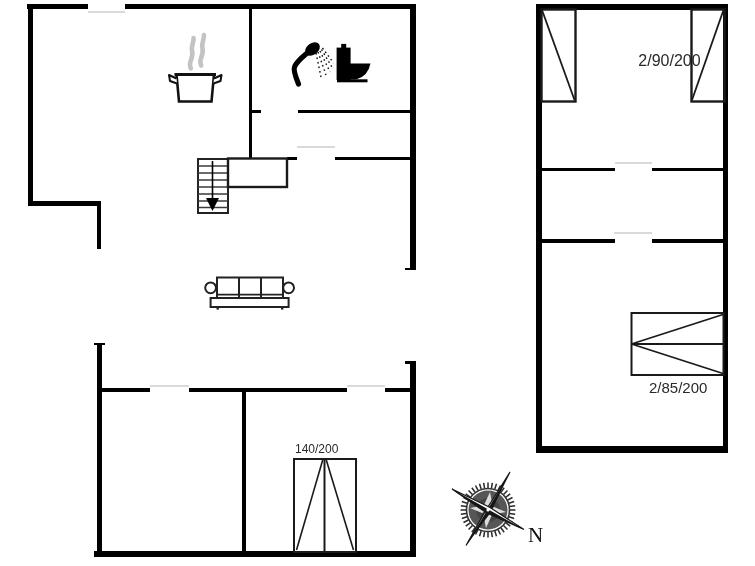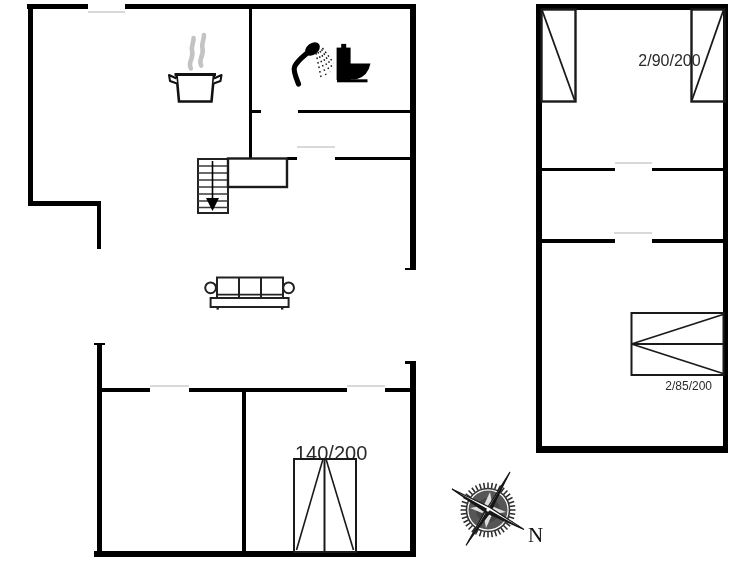--- a/index.html
+++ b/index.html
@@ -140,21 +140,21 @@
   <rect x="16.5" y="37" width="2.4" height="2.6" fill="#222"></rect>
   <rect x="81" y="37" width="2.4" height="2.6" fill="#222"></rect>
   <rect x="17" y="7.5" width="66" height="20.5" fill="#fff" stroke="#222" stroke-width="2"></rect>
   <line x1="39" y1="7.5" x2="39" y2="28" stroke="#222" stroke-width="2"></line>
   <line x1="61" y1="7.5" x2="61" y2="28" stroke="#222" stroke-width="2"></line>
   <line x1="17" y1="24.6" x2="83" y2="24.6" stroke="#222" stroke-width="1.6"></line>
   <circle cx="10.6" cy="17.8" r="5.4" fill="#fff" stroke="#222" stroke-width="2"></circle>
   <circle cx="88.6" cy="17.8" r="5.4" fill="#fff" stroke="#222" stroke-width="2"></circle>
 </svg>
 
-<div class="lbl" style="left:295px;top:442px;width:59px;text-align:right;font-size:20px;">140/200</div>
+<div class="lbl" style="left:295px;top:442px;width:59px;text-align:left;font-size:12px;">140/200</div>
 
 <svg style="left:290px;top:454px;" width="70" height="100" viewBox="0 0 70 100">
   <rect x="4" y="5" width="62" height="93" fill="#fff" stroke="#1a1a1a" stroke-width="2"></rect>
   <line x1="34.5" y1="5" x2="34.5" y2="98" stroke="#1a1a1a" stroke-width="2"></line>
   <line x1="33" y1="5" x2="6.5" y2="96" stroke="#1a1a1a" stroke-width="1.6"></line>
   <line x1="36" y1="5" x2="63.5" y2="96" stroke="#1a1a1a" stroke-width="1.6"></line>
 </svg>
 
 <div class="lbl" style="left:638px;top:52px;width:63px;text-align:center;font-size:16px;">2/90/200</div>
 
@@ -168,21 +168,21 @@
   <line x1="36.5" y1="4" x2="5" y2="94" stroke="#1a1a1a" stroke-width="1.8"></line>
 </svg>
 
 <svg style="left:628px;top:309px;" width="100" height="70" viewBox="0 0 100 70">
   <rect x="3.5" y="4" width="92" height="62" fill="#fff" stroke="#1a1a1a" stroke-width="2"></rect>
   <line x1="3.5" y1="35" x2="95.5" y2="35" stroke="#1a1a1a" stroke-width="1.8"></line>
   <line x1="3.5" y1="35" x2="95" y2="5.5" stroke="#1a1a1a" stroke-width="1.8"></line>
   <line x1="3.5" y1="35" x2="95" y2="64.5" stroke="#1a1a1a" stroke-width="1.8"></line>
 </svg>
 
-<div class="lbl" style="left:649px;top:379px;width:63px;text-align:right;font-size:12px;">2/85/200</div>
+<div class="lbl" style="left:649px;top:379px;width:63px;text-align:left;font-size:15px;">2/85/200</div>
 
 <svg style="left:440px;top:460px;" width="115" height="106" viewBox="0 0 115 106">
   <g transform="translate(48,50)">
     <g stroke="#2a2a2a" stroke-width="1.5">
       <line x1="22.00" y1="0.00" x2="27.50" y2="0.00"></line>
           <line x1="21.73" y1="3.44" x2="27.16" y2="4.30"></line>
           <line x1="20.92" y1="6.80" x2="26.15" y2="8.50"></line>
           <line x1="19.60" y1="9.99" x2="24.50" y2="12.48"></line>
           <line x1="17.80" y1="12.93" x2="22.25" y2="16.16"></line>
           <line x1="15.56" y1="15.56" x2="19.45" y2="19.45"></line>

